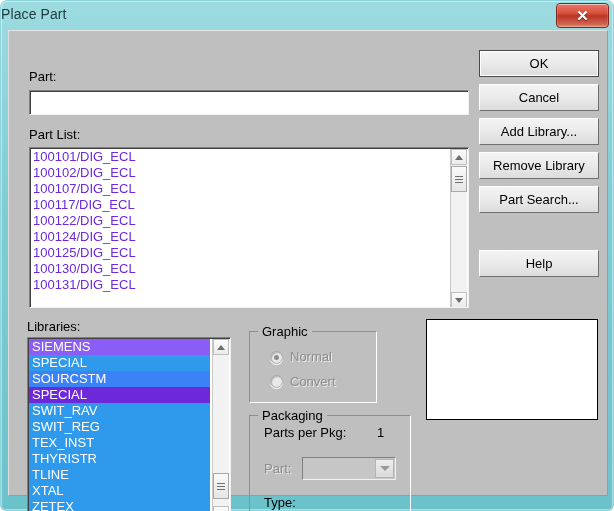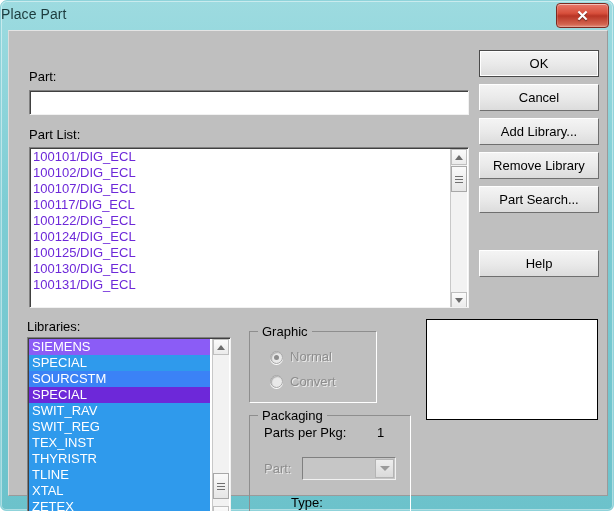--- a/index.html
+++ b/index.html
@@ -462,18 +462,18 @@
     <div class="label" style="left:368px; top:394px;">1</div>
 
     <div class="label dim" style="left:255px; top:430px;">Part:</div>
 
     <div id="part-combo">
       <div id="combo-arrow-btn">
         <span id="combo-arrow"></span>
       </div>
     </div>
 
-    <div class="label" style="left:255px; top:464px;margin-left:27px;">Type:</div>
+    <div class="label" style="left:255px; top:464px;">Type:</div>
 
     <div id="preview"></div>
 
   </div>
 </div>
 
 </body></html>

